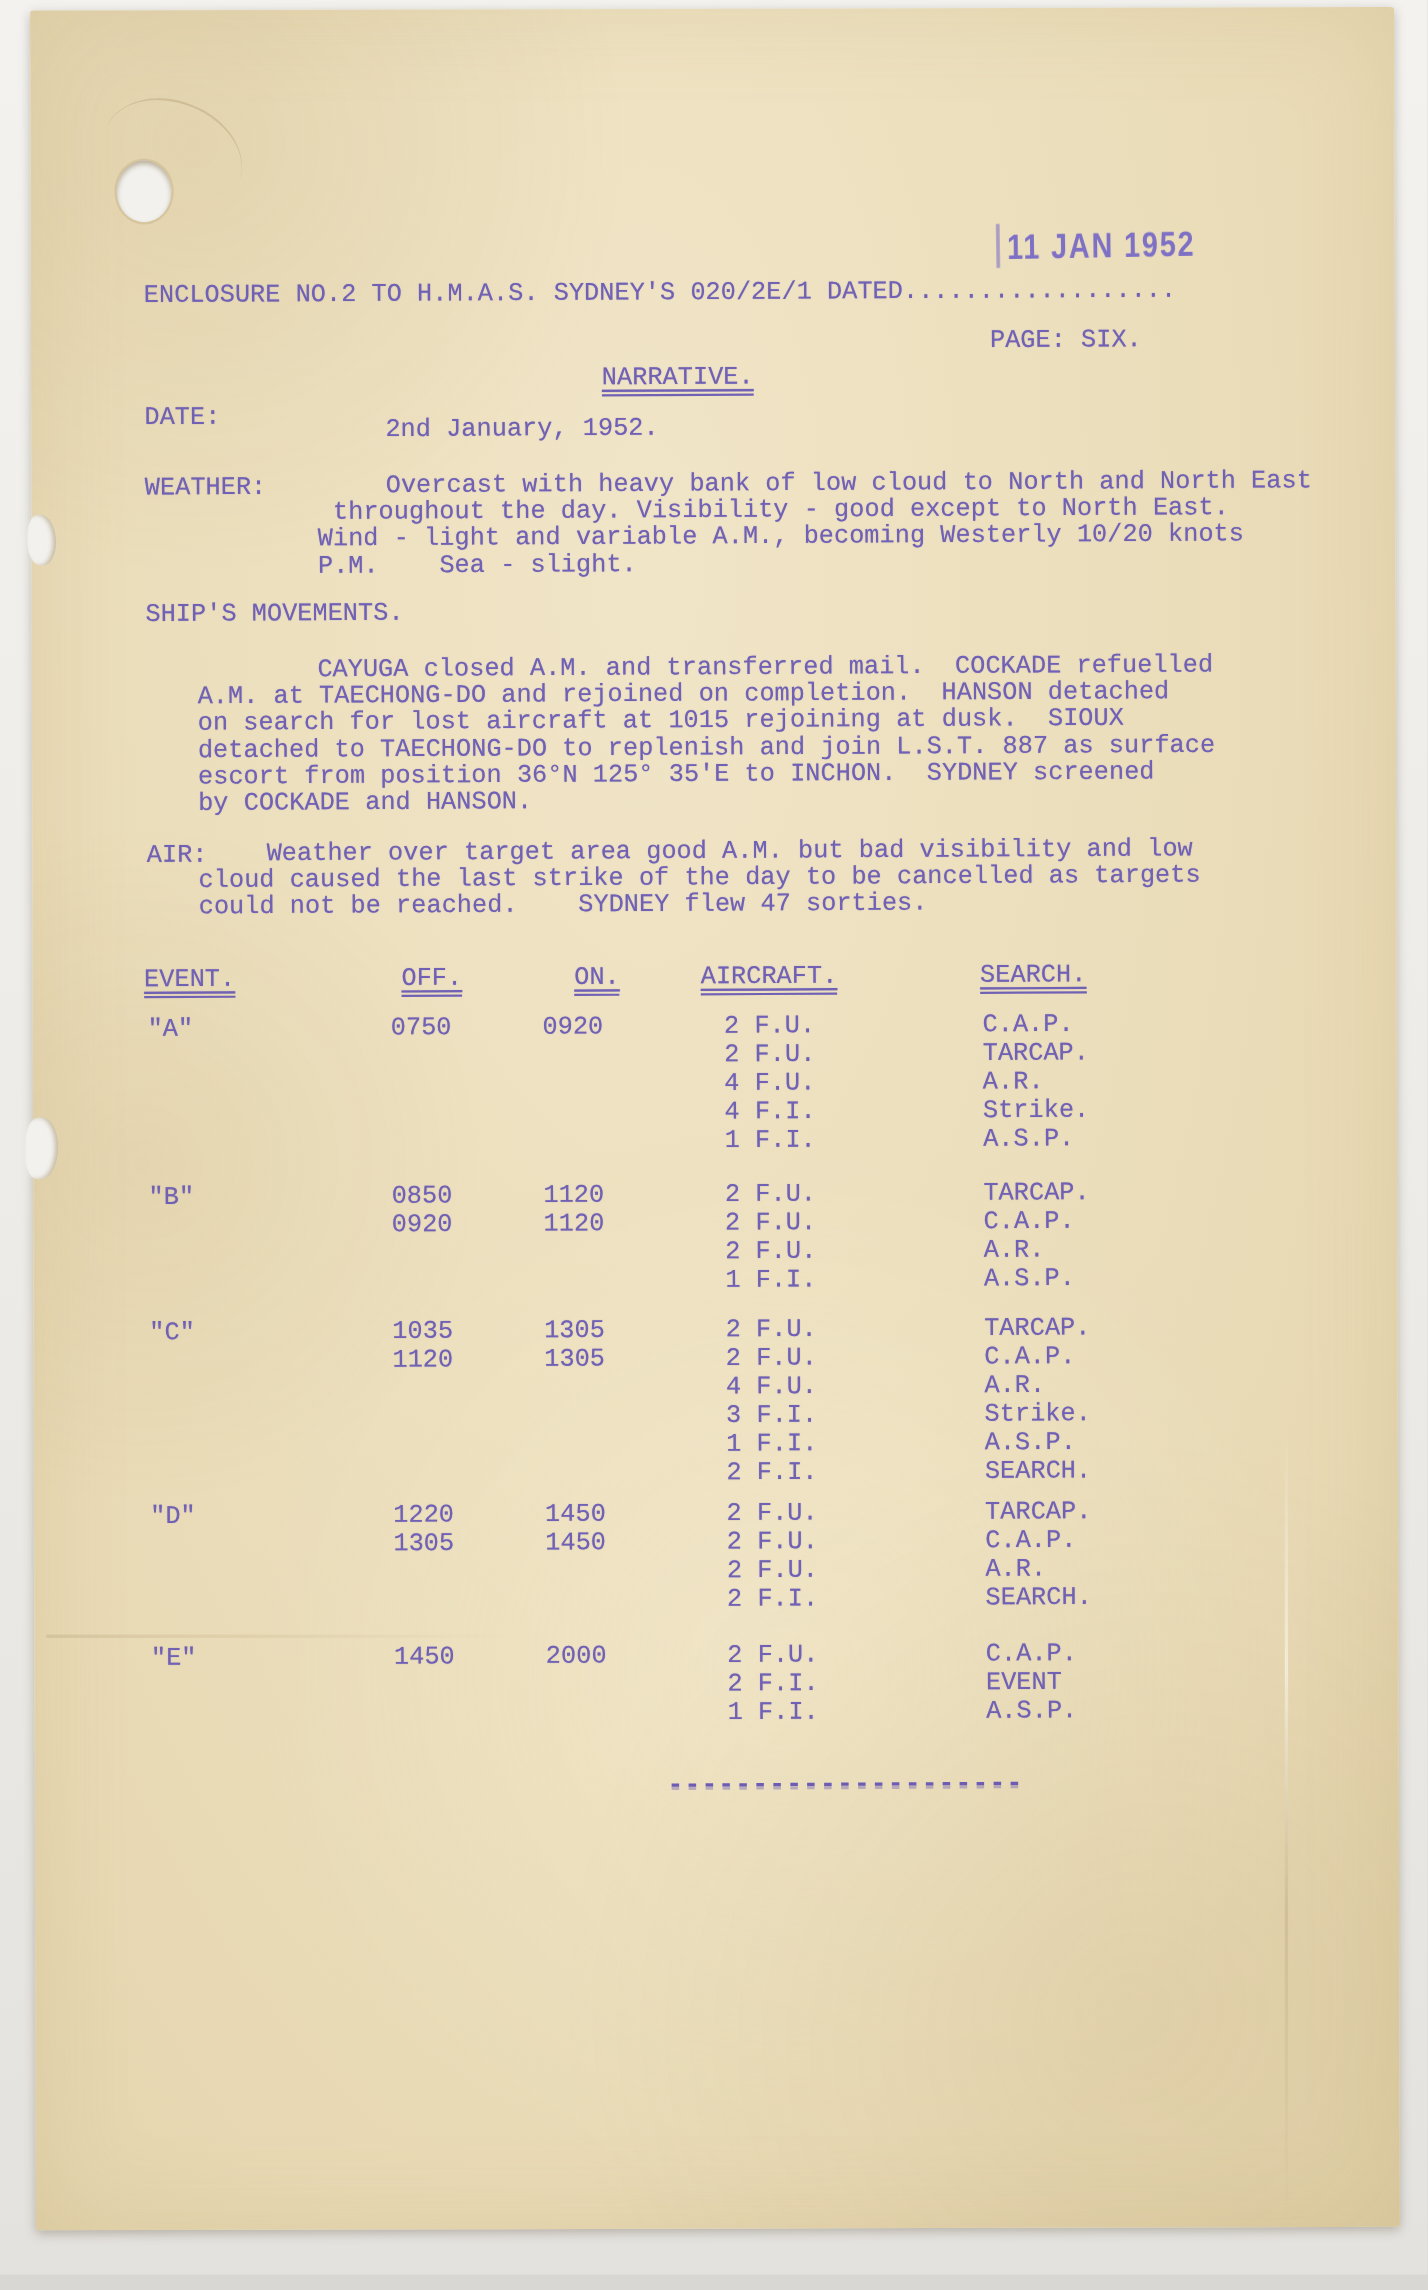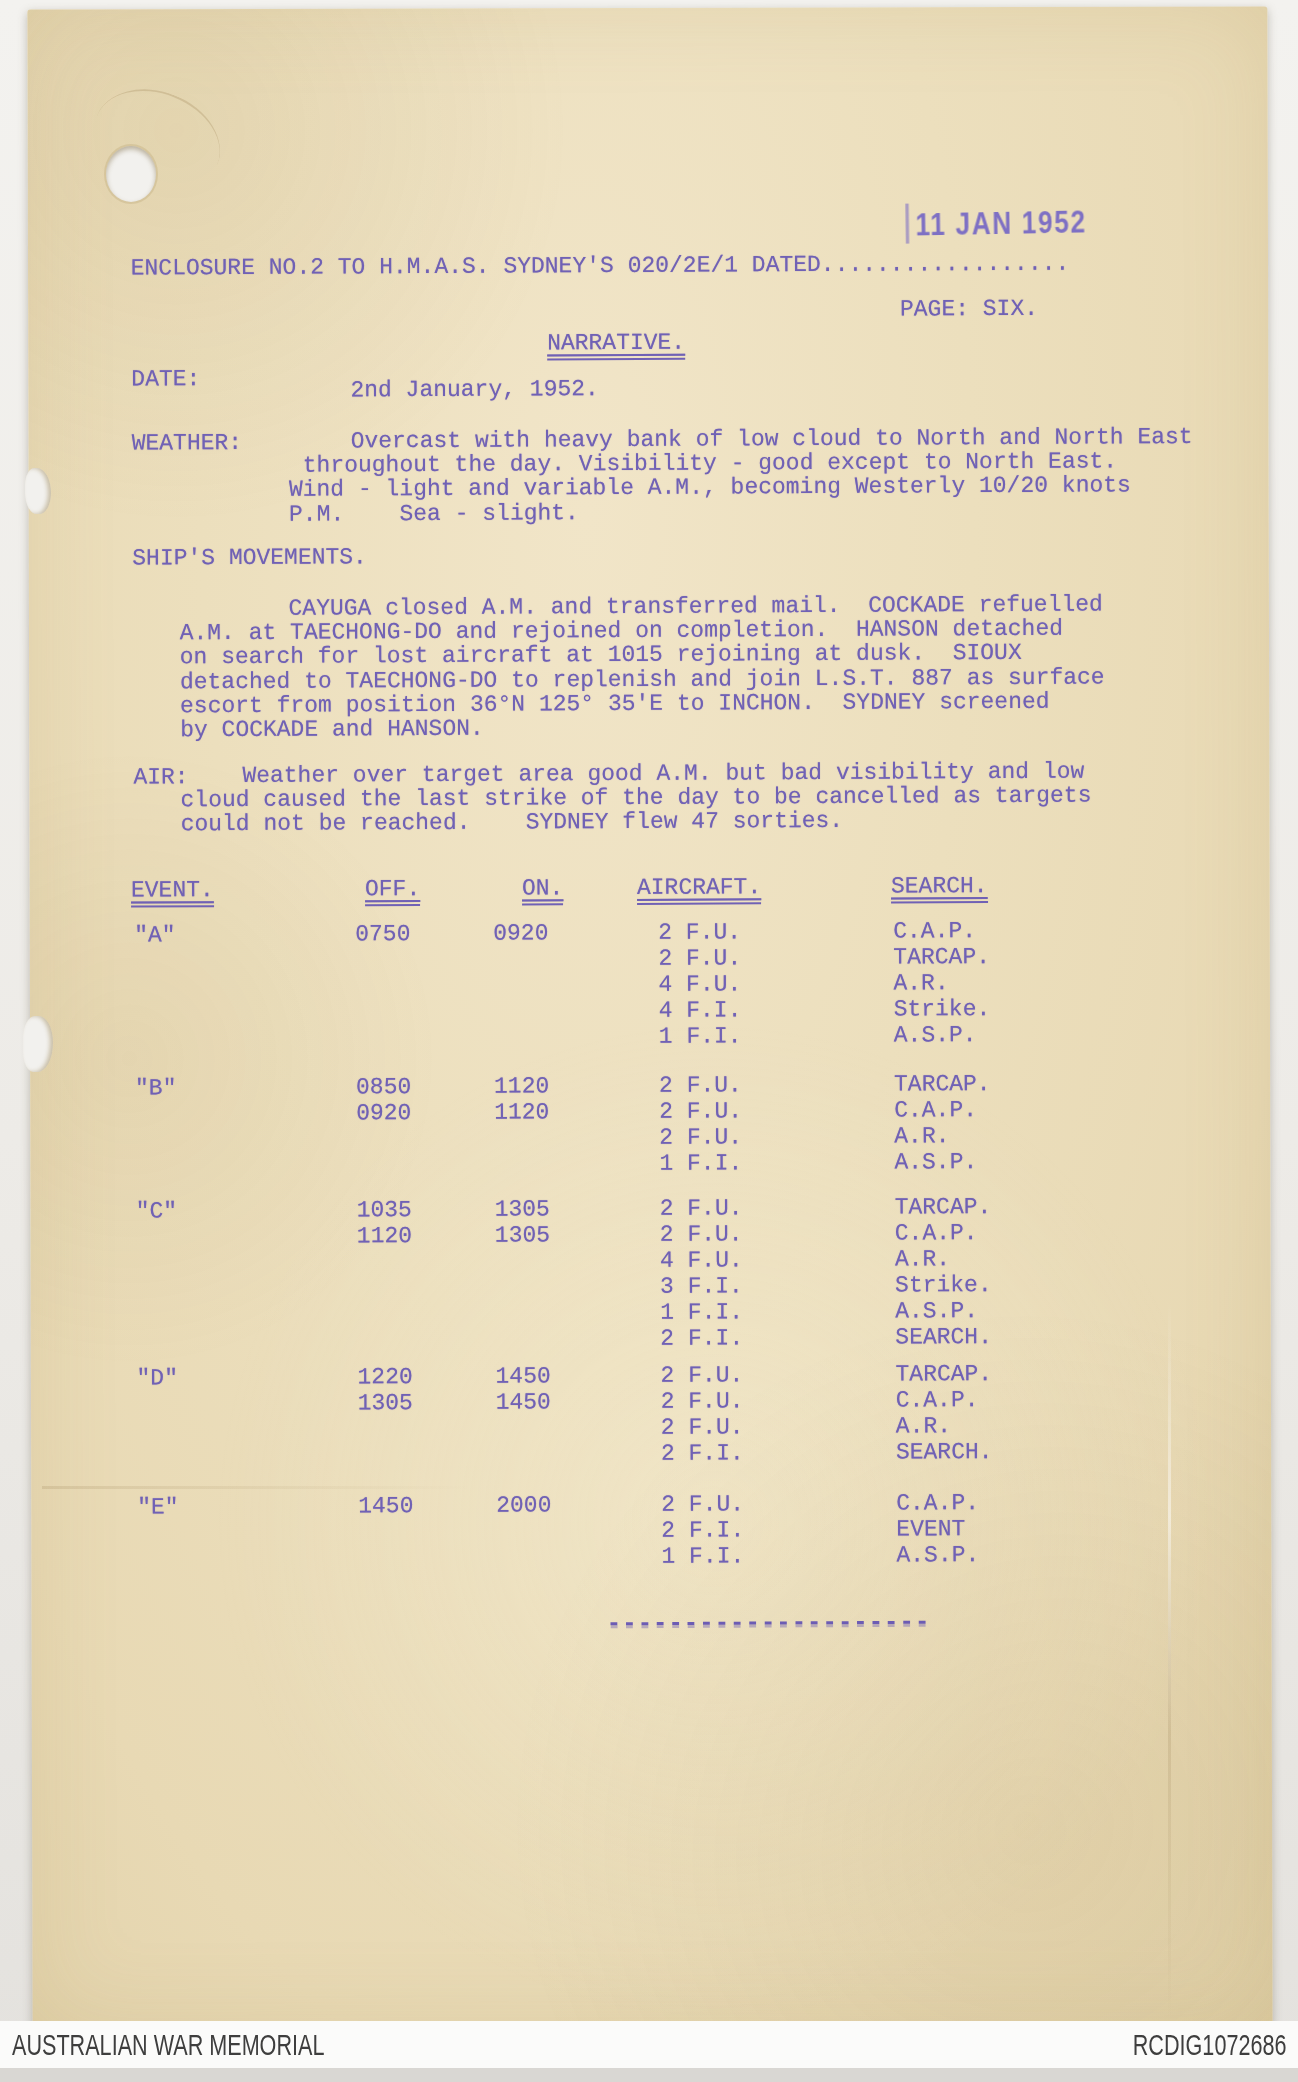--- a/index.html
+++ b/index.html
@@ -140,18 +140,14 @@
         <div class="tcol" style="left: 131px; top: 1492px;"><span>"E"</span></div>
         <div class="tcol" style="left: 352px; top: 1492px;"><span>1450</span></div>
         <div class="tcol" style="left: 490px; top: 1492px;"><span>2000</span></div>
         <div class="tcol" style="left: 655px; top: 1492px;"><span>2 F.U.</span><span>2 F.I.</span><span>1 F.I.</span></div>
         <div class="tcol" style="left: 890px; top: 1492px;"><span>C.A.P.</span><span>EVENT</span><span>A.S.P.</span></div>
       </div>
 
     <div class="dashes">---------------------</div>
   </div>
 
-  <div class="footer">
-    <span class="fl">AUSTRALIAN WAR MEMORIAL</span>
-    <span class="fr">RCDIG1072686</span>
-  </div>
 
 </div>
 
 </body></html>

